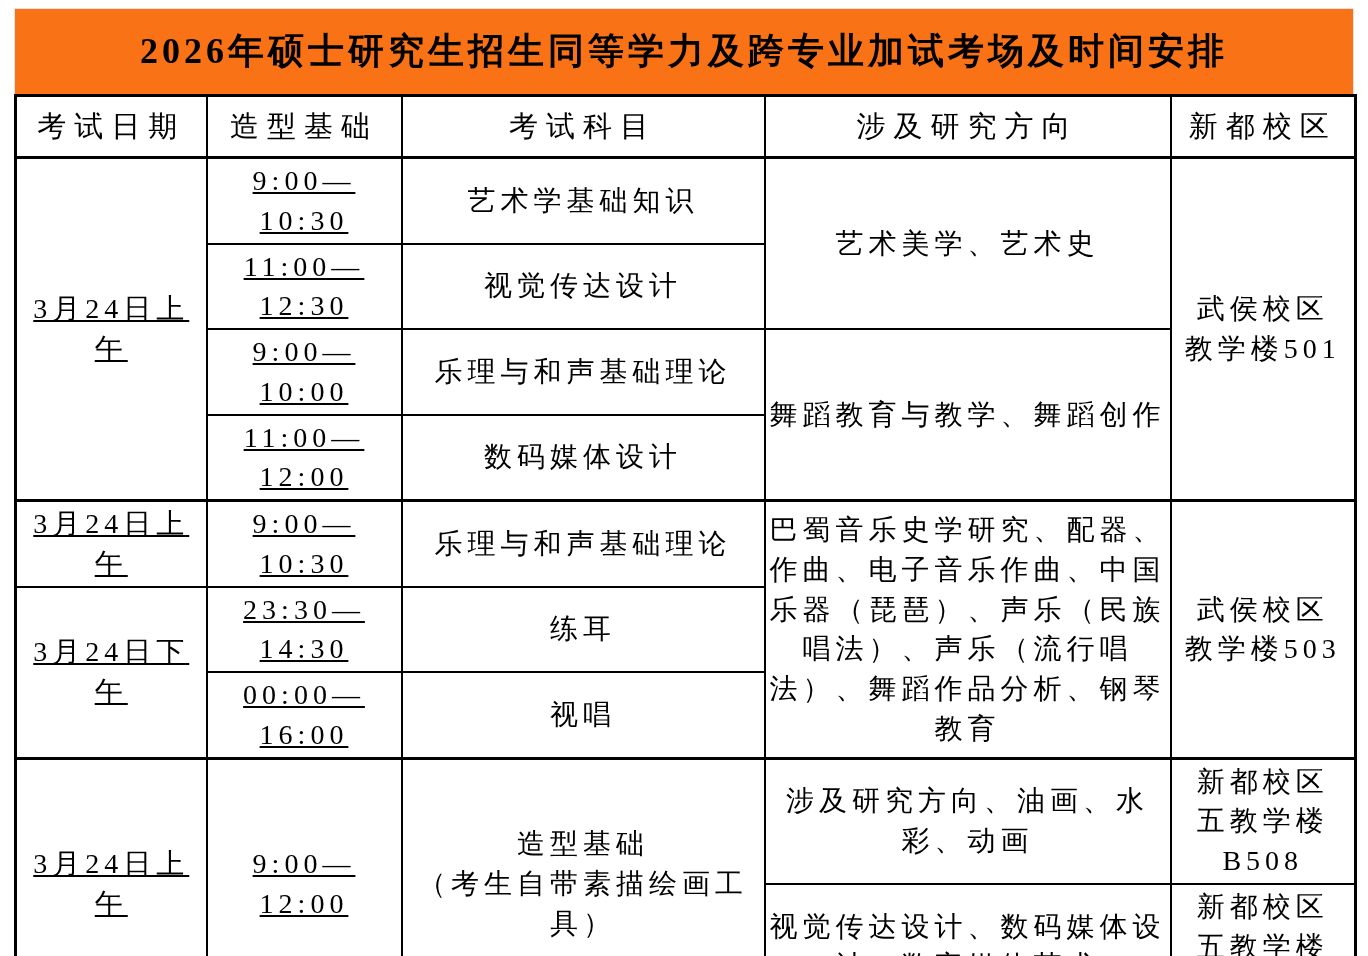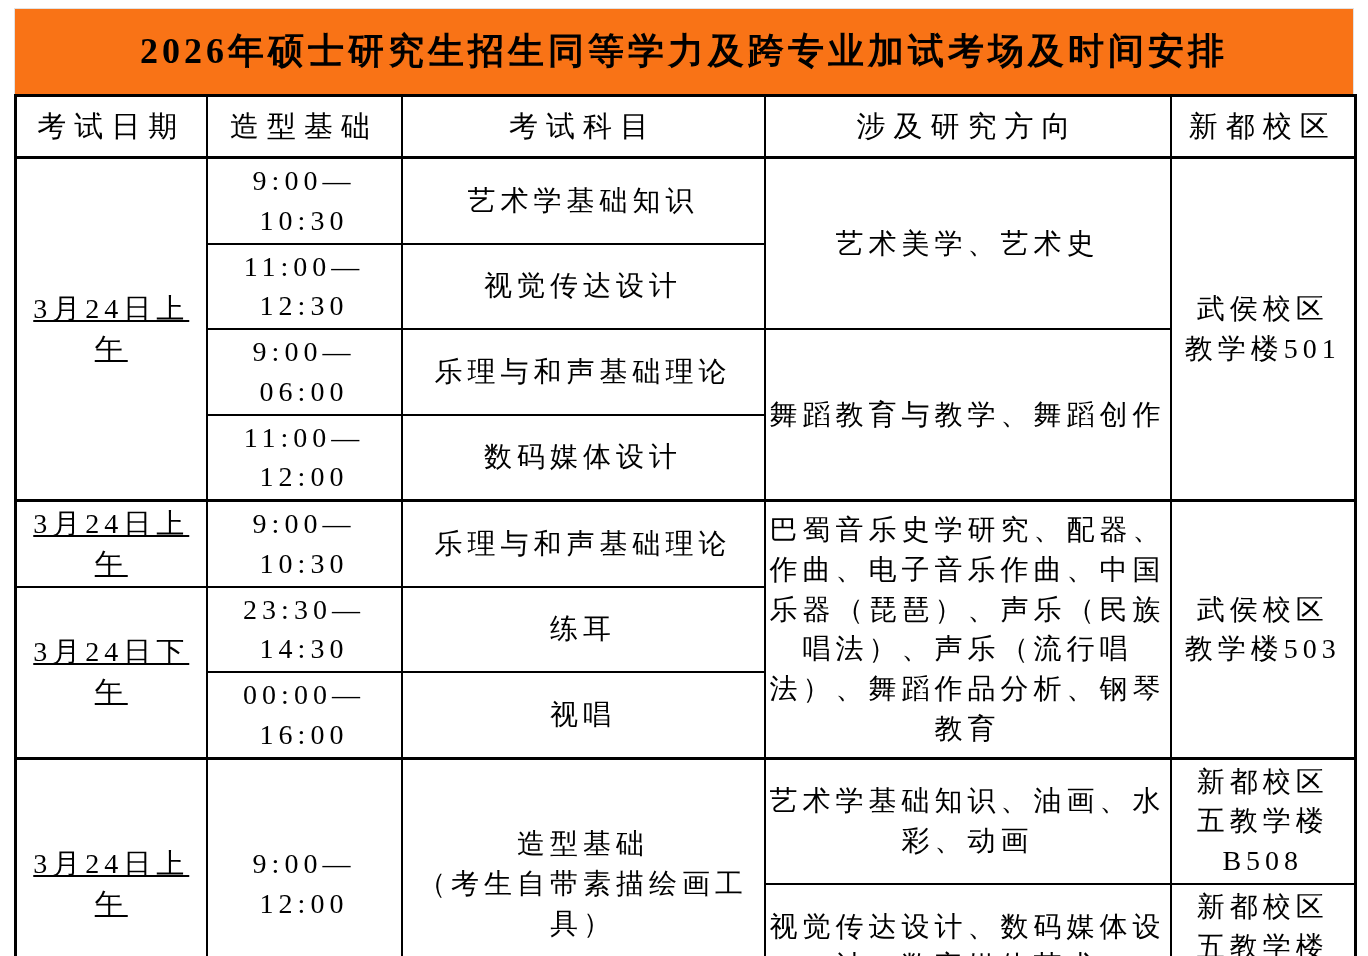--- a/index.html
+++ b/index.html
@@ -62,20 +62,21 @@
     letter-spacing: 8px;
     font-size: 29px;
   }
   tr.sec > td {
     border-top: 3px solid #000000;
   }
   td.time-cell {
     font-size: 30px;
     letter-spacing: 2px;
     white-space: nowrap;
+    text-decoration: underline;
   }
   td.date-cell {
     letter-spacing: 3px;
     white-space: nowrap;
     text-decoration: underline;
   }
   td.dir-cell {
     padding: 2px 6px;
   }
 </style>
@@ -111,21 +112,21 @@
         <td>艺术学基础知识</td>
         <td class="dir-cell" rowspan="2">艺术美学、艺术史</td>
         <td rowspan="4">武侯校区
 教学楼501</td>
       </tr>
       <tr style="height:67px">
         <td class="time-cell">11:00—12:30</td>
         <td>视觉传达设计</td>
       </tr>
       <tr style="height:66px">
-        <td class="time-cell">9:00—06:00</td>
+        <td class="time-cell">9:00—10:00</td>
         <td>乐理与和声基础理论</td>
         <td class="dir-cell" rowspan="2">舞蹈教育与教学、舞蹈创作</td>
       </tr>
       <tr style="height:66px">
         <td class="time-cell">11:00—12:00</td>
         <td>数码媒体设计</td>
       </tr>
 
       <tr class="sec" style="height:66px">
         <td class="date-cell">3月24日上午</td>
@@ -143,21 +144,21 @@
       <tr style="height:65px">
         <td class="time-cell">00:00—16:00</td>
         <td>视唱</td>
       </tr>
 
       <tr class="sec" style="height:80px">
         <td class="date-cell" rowspan="2">3月24日上午</td>
         <td class="time-cell" rowspan="2">9:00—12:00</td>
         <td rowspan="2">造型基础
 （考生自带素描绘画工具）</td>
-        <td class="dir-cell">艺术学基础知识、油画、水彩、动画</td>
+        <td class="dir-cell">涉及研究方向、油画、水彩、动画</td>
         <td>新都校区
 五教学楼B508</td>
       </tr>
       <tr style="height:80px">
         <td class="dir-cell">视觉传达设计、数码媒体设计、数字媒体艺术</td>
         <td>新都校区
 五教学楼B510</td>
       </tr>
 
     </tbody>

